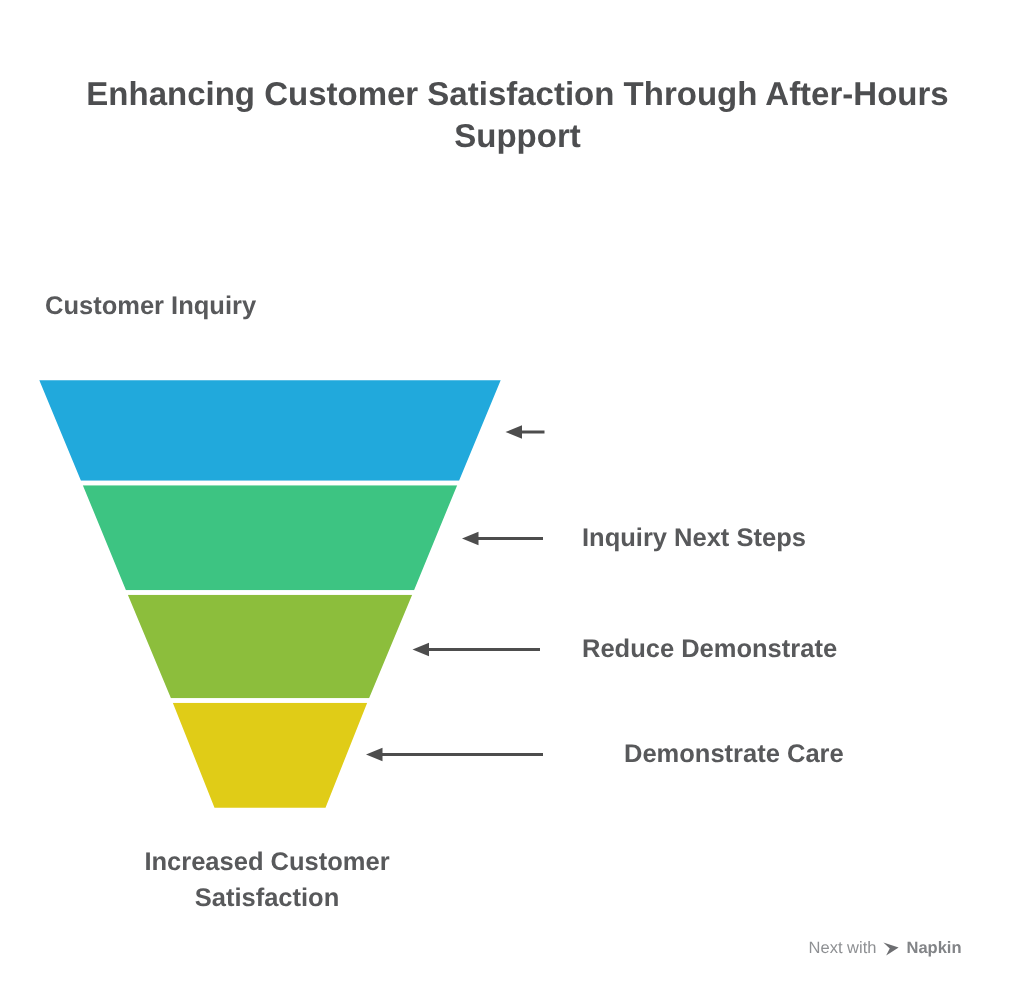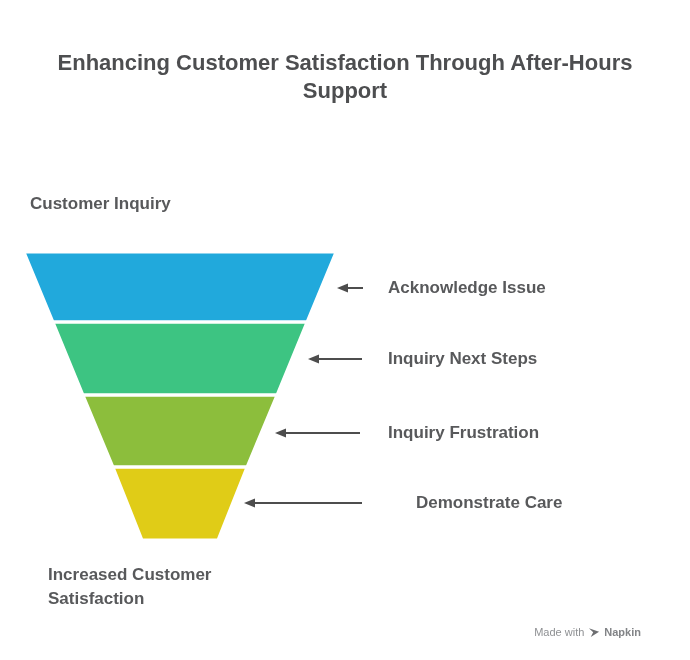--- a/index.html
+++ b/index.html
@@ -21,20 +21,21 @@
   .funnel-svg{position:absolute;inset:0;}
   .stage-top-label{
     position:absolute;
     top:194px;left:30px;width:300px;
     font-size:17px;font-weight:600;line-height:20px;
     color:#58595B;
   }
   .stage-bottom-label{
     position:absolute;
     top:563px;left:48px;width:260px;
+    text-align:center;
     font-size:17px;font-weight:600;line-height:24px;
     color:#58595B;
   }
   .side-label{
     position:absolute;
     left:388px;height:20px;
     font-size:17px;font-weight:600;line-height:20px;
     color:#58595B;
     white-space:nowrap;
   }
@@ -85,28 +86,27 @@
     <g>
       <line x1="285" y1="433" x2="360" y2="433" stroke-width="2" stroke="#4D4D4D"></line>
       <polygon points="275,433 286,428.5 286,437.5" fill="#4D4D4D"></polygon>
     </g>
     <g>
       <line x1="254" y1="503" x2="362" y2="503" stroke-width="2" stroke="#4D4D4D"></line>
       <polygon points="244,503 255,498.5 255,507.5" fill="#4D4D4D"></polygon>
     </g>
   </svg>
 
-  <div class="side-label l1">Acknowledge Issue</div>
   <div class="side-label l2">Inquiry Next Steps</div>
-  <div class="side-label l3">Inquiry Frustration</div>
+  <div class="side-label l3">Reduce Demonstrate</div>
   <div class="side-label l4">Demonstrate Care</div>
 
   <div class="stage-bottom-label">Increased Customer Satisfaction</div>
 
   <div class="watermark">
-    <span>Made with</span>
+    <span>Next with</span>
     <svg width="12" height="12" viewBox="0 0 13 13">
       <path d="M1,2.5 L12,6.2 L3,12 L5.6,6.8 Z" fill="#6D6E71"></path>
     </svg>
     <span class="brand">Napkin</span>
   </div>
 
 </div>
 
 </body></html>

